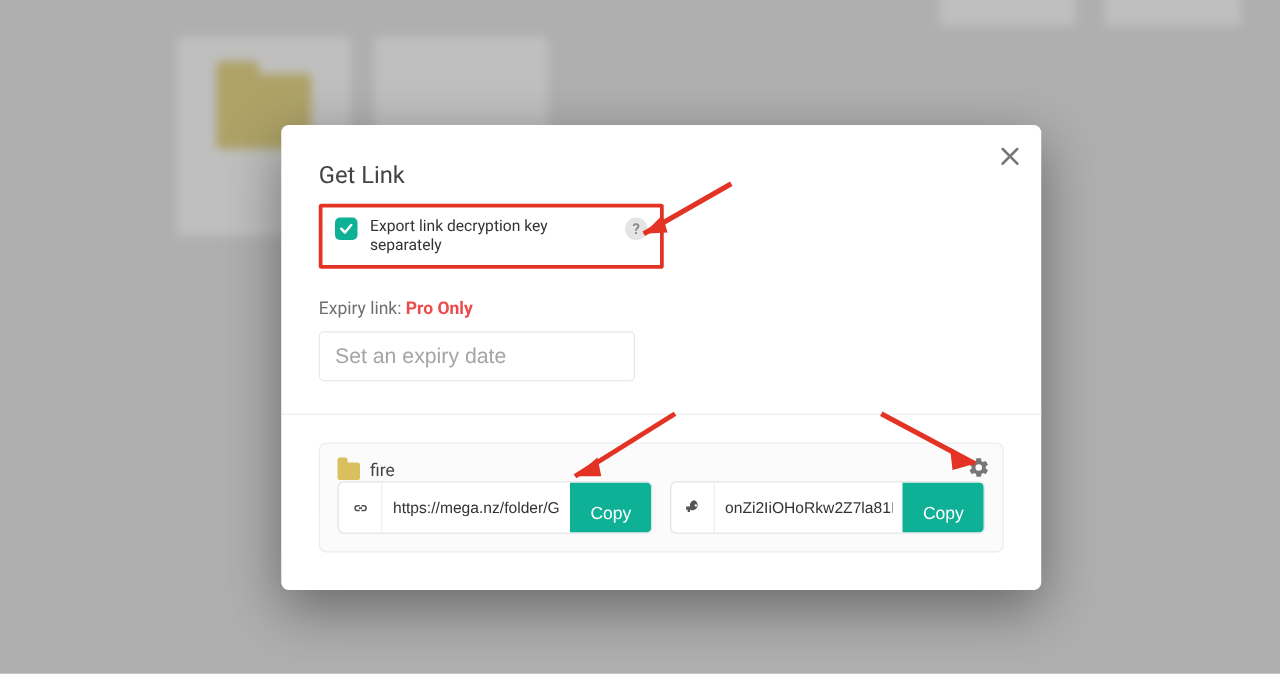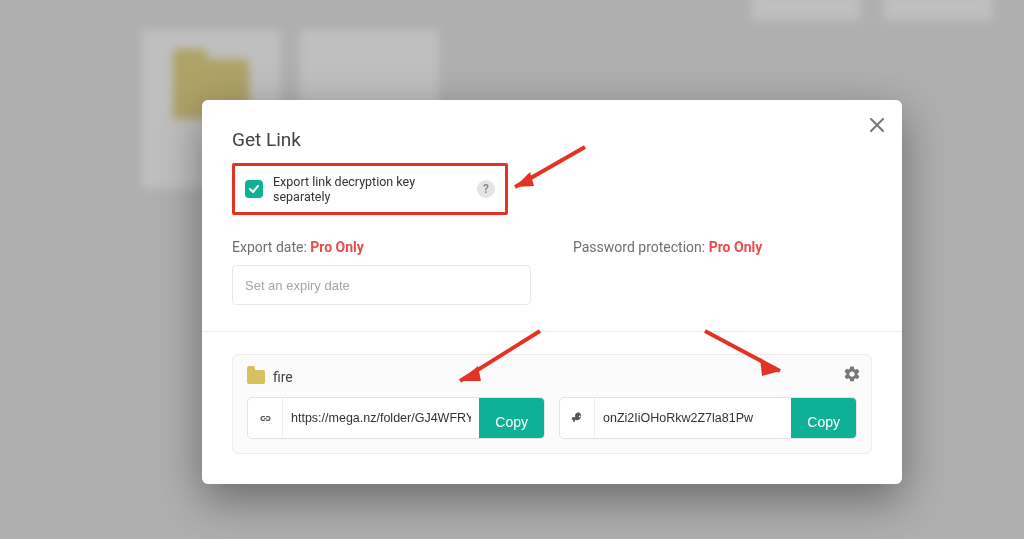--- a/index.html
+++ b/index.html
@@ -34,64 +34,64 @@
     position:absolute;left:298px;top:28px;width:140px;height:160px;
     background:#fff;border:1px solid #ddd;border-radius:4px;
   }
   .bg .top-btn{
     position:absolute;right:30px;top:-6px;width:280px;height:26px;display:flex;gap:20px;justify-content:flex-end;
   }
   .bg .top-btn span{display:inline-block;width:110px;height:26px;background:#fff;border:1px solid #ddd;border-radius:4px;}
   .overlay{position:absolute;inset:0;background:rgba(0,0,0,0.25);}
   
   .modal{
-    position:absolute;left:202px;top:100px;width:700px;
+    position:absolute;left:225px;top:100px;width:608px;
     background:#fff;border-radius:6px;
     box-shadow:0 15px 45px rgba(0,0,0,.4);
     color:#333;
     font-size:13px;
   }
   .modal .close{
     position:absolute;right:14px;top:14px;width:22px;height:22px;
     color:#777;cursor:pointer;display:flex;align-items:center;justify-content:center;
   }
   .modal .close svg{width:14px;height:14px;}
   .modal .pad{padding:28px 30px 4px 30px;}
   .title{font-size:19px;color:#444;margin:0 0 12px 0;font-weight:400;}
   .export-box{
     border:3px solid #e33324;border-radius:2px;
-    padding:8px 10px;display:flex;align-items:center;gap:10px;width:250px;
+    padding:8px 10px;display:flex;align-items:flex-start;gap:10px;width:250px;
   }
   .checkbox{
     width:18px;height:18px;border-radius:4px;background:#0fb196;
     display:flex;align-items:center;justify-content:center;color:#fff;flex:0 0 auto;
   }
   .checkbox svg{width:12px;height:12px;}
   .export-box .lbl{flex:1;font-size:12.5px;color:#333;}
   .help{
     width:18px;height:18px;border-radius:50%;background:#e4e4e4;color:#888;
     display:flex;align-items:center;justify-content:center;font-size:12px;font-weight:600;flex:0 0 auto;
     cursor:pointer;
   }
   .sec-row{display:flex;gap:42px;margin-top:24px;margin-bottom:22px;}
   .sec{flex:1;}
   .sec-title{font-size:14px;color:#6f6f6f;margin-bottom:10px;}
   .sec-title .pro{color:#ed4b4b;font-weight:bold;}
   .sec-input{
     width:100%;box-sizing:border-box;border:1px solid #e8e8e8;border-radius:4px;
-    height:40px;padding:0 12px;font-size:13px;color:#888;background:#fff;
+    height:40px;padding:0 12px;font-size:17px;color:#888;background:#fff;
   }
   .sec-input::placeholder{color:#a5a5a5;}
   .sep{height:1px;background:#eee;margin:0;}
   .link-block{padding:22px 30px 30px 30px;}
   .link-card{
     border:1px solid #ececec;border-radius:6px;background:#fbfbfb;
     padding:14px 14px 14px 14px;position:relative;
   }
-  .link-head{display:flex;align-items:center;gap:8px;font-size:14px;color:#444;margin-bottom:12px;}
+  .link-head{display:flex;align-items:center;gap:8px;font-size:14px;color:#444;}
   .link-head .folder-sm{width:18px;height:14px;background:#dabf5f;border-radius:2px;position:relative;}
   .link-head .folder-sm::before{content:"";position:absolute;left:0;top:-4px;width:8px;height:5px;background:#dabf5f;border-radius:2px 2px 0 0;}
   .gear{position:absolute;right:10px;top:10px;color:#777;width:18px;height:18px;cursor:pointer;}
   .io-row{display:flex;gap:14px;}
   .io-group{
     flex:1;display:flex;border:1px solid #e3e3e3;border-radius:5px;overflow:hidden;background:#fff;
     align-items:stretch;height:40px;
   }
   .io-icon{width:34px;display:flex;align-items:center;justify-content:center;color:#555;border-right:1px solid #eee;}
   .io-icon svg{width:15px;height:15px;}
@@ -139,30 +139,26 @@
             <path d="M2 6 L5 9 L10 3" stroke="#fff" stroke-width="2" fill="none" stroke-linecap="round" stroke-linejoin="round"></path>
           </svg>
       </div>
       <span class="lbl">Export link decryption key separately</span>
       <span class="help">?</span>
     </div>
 
     <div class="sec-row">
       <div class="sec">
         <div class="sec-title">
-          <span>Export date:</span>
+          <span>Expiry link:</span>
           <span class="pro">Pro Only</span>
         </div>
         <input class="sec-input" placeholder="Set an expiry date" style="">
       </div>
       <div class="sec">
-        <div class="sec-title">
-          <span>Password protection:</span>
-          <span class="pro">Pro Only</span>
-        </div>
       </div>
     </div>
   </div>
 
   <div class="sep"></div>
 
   <div class="link-block">
     <div class="link-card">
       <div class="gear">
         <svg viewBox="0 0 24 24">

